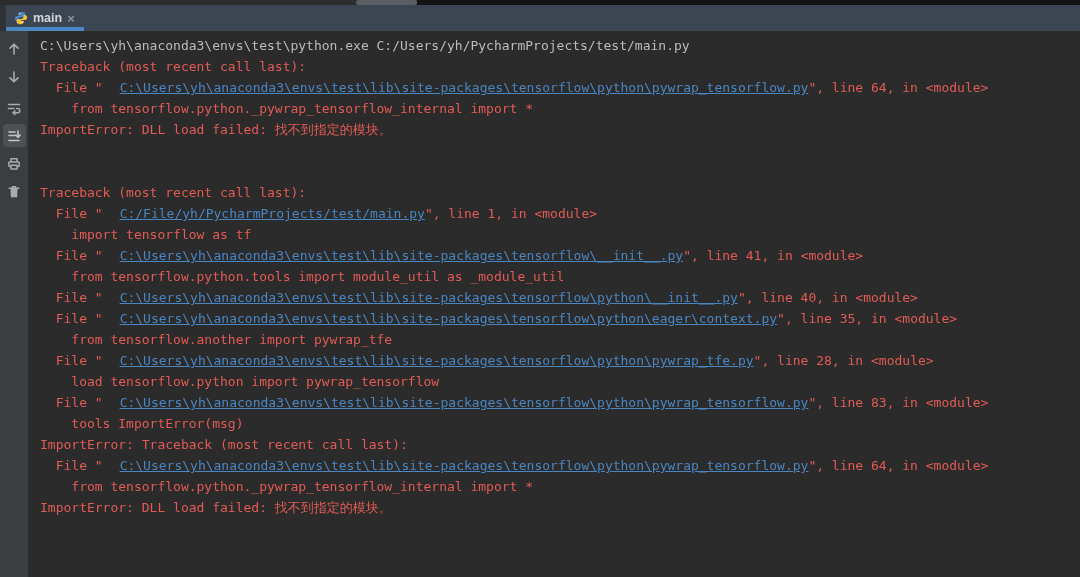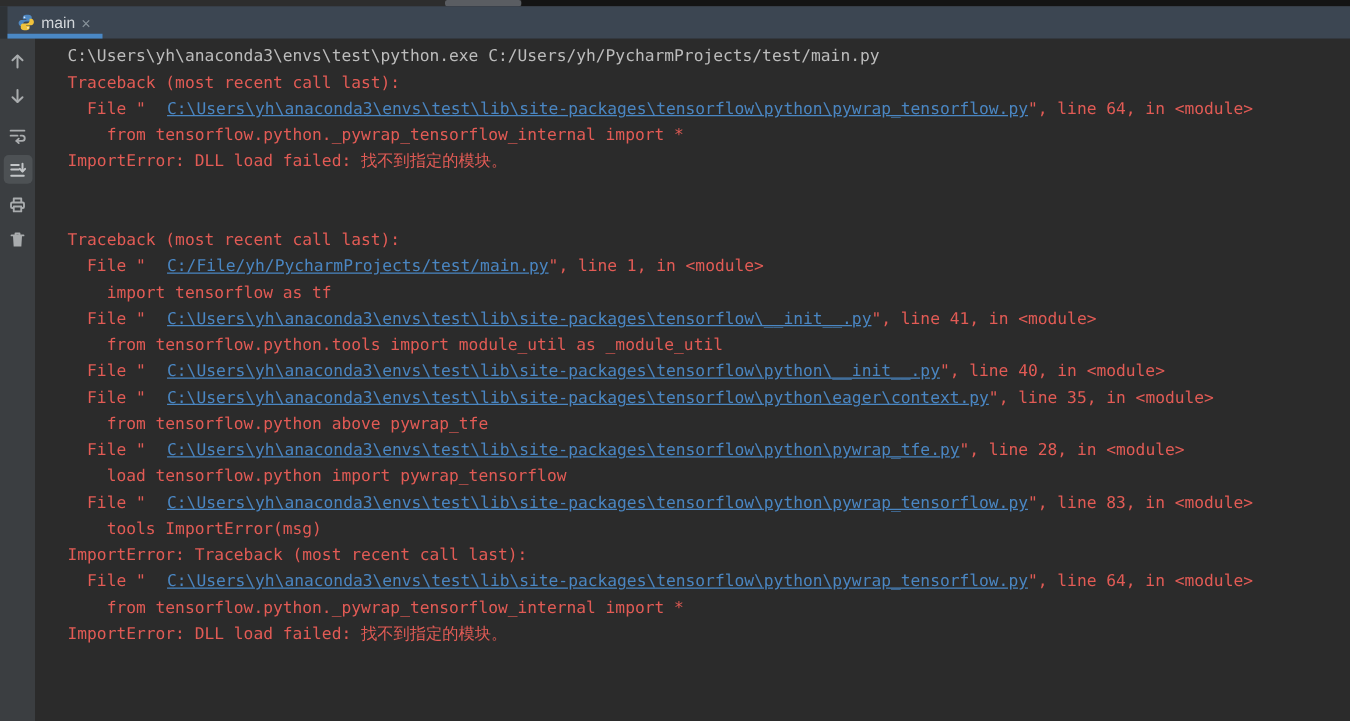--- a/index.html
+++ b/index.html
@@ -11,41 +11,41 @@
   .top-strip { position:absolute; left:0; top:0; width:1080px; height:5px; background:#2d2d2d; }
   .strip-right { position:absolute; left:417px; top:0; width:663px; height:5px; background:#141414; }
   .strip-thumb { position:absolute; left:356px; top:0; width:61px; height:5px;
                  background:#5a5d62; border-radius:2px; }
 
   
   .tab-bar { position:absolute; left:0; top:5px; width:1080px; height:26px;
              background:#3c4652; display:flex; align-items:stretch; }
   .tab-handle { width:6px; height:100%; background:#2e3236; }
   .tab { position:relative; display:flex; align-items:center; gap:5px;
-         padding:0 9px 0 8px; cursor:pointer; }
+         padding:0 9px 0 8px; cursor:pointer;font-weight:bold; }
   .tab.active::after { content:""; position:absolute; left:0; right:0; bottom:0;
                        height:4px; background:#4a88c5; }
   .tab-label { color:#d2d6da; font-family:"Liberation Sans", sans-serif;
                font-size:12.5px; }
   .tab-close { color:#87929a; font-family:"Liberation Sans", sans-serif;
                font-size:13px; line-height:1; padding-top:1px; }
   .py-icon svg { display:block; }
 
   
   .main { position:absolute; left:0; top:31px; width:1080px; height:546px; display:flex; }
   .toolbar { width:28px; background:#3b3e41; display:flex; flex-direction:column;
              align-items:center; padding-top:6px; gap:5px; flex-shrink:0; }
   .tbtn { width:23px; height:23px; display:flex; align-items:center; justify-content:center;
           border-radius:4px; cursor:pointer; background:transparent; border:none; }
   .tbtn.active { background:#4d5154; }
   .tbtn svg { display:block; }
   .tbtn:nth-child(3) { margin-top:3px; }   
 
   
-  .console { flex:1; background:#2b2b2b; padding:4px 0 0 26px; overflow:hidden; cursor:text; }
+  .console { flex:1; background:#2b2b2b; padding:4px 0 0 12px; overflow:hidden; cursor:text; }
   .line { white-space:pre; font-size:13px; line-height:21px; height:21px; }
   .seg-stdout { color:var(--stdout,#bcbcbc); }
   .seg-stderr { color:var(--stderr,#e25b55); }
   .seg-link   { color:var(--link,#4a86c2); text-decoration:underline; cursor:pointer;margin-left:17px; }
 </style>
 </head>
 <body>
 
 <div class="screen">
 
@@ -138,21 +138,21 @@
         <div class="line"><span class="seg-stderr">ImportError: DLL load failed: 找不到指定的模块。</span></div>
         <div class="line"></div>
         <div class="line"></div>
         <div class="line"><span class="seg-stderr">Traceback (most recent call last):</span></div>
         <div class="line"><span class="seg-stderr">  File "</span><span class="seg-link">C:/File/yh/PycharmProjects/test/main.py</span><span class="seg-stderr">", line 1, in &lt;module&gt;</span></div>
         <div class="line"><span class="seg-stderr">    import tensorflow as tf</span></div>
         <div class="line"><span class="seg-stderr">  File "</span><span class="seg-link">C:\Users\yh\anaconda3\envs\test\lib\site-packages\tensorflow\__init__.py</span><span class="seg-stderr">", line 41, in &lt;module&gt;</span></div>
         <div class="line"><span class="seg-stderr">    from tensorflow.python.tools import module_util as _module_util</span></div>
         <div class="line"><span class="seg-stderr">  File "</span><span class="seg-link">C:\Users\yh\anaconda3\envs\test\lib\site-packages\tensorflow\python\__init__.py</span><span class="seg-stderr">", line 40, in &lt;module&gt;</span></div>
         <div class="line"><span class="seg-stderr">  File "</span><span class="seg-link">C:\Users\yh\anaconda3\envs\test\lib\site-packages\tensorflow\python\eager\context.py</span><span class="seg-stderr">", line 35, in &lt;module&gt;</span></div>
-        <div class="line"><span class="seg-stderr">    from tensorflow.python above pywrap_tfe</span></div>
+        <div class="line"><span class="seg-stderr">    from tensorflow.another import pywrap_tfe</span></div>
         <div class="line"><span class="seg-stderr">  File "</span><span class="seg-link">C:\Users\yh\anaconda3\envs\test\lib\site-packages\tensorflow\python\pywrap_tfe.py</span><span class="seg-stderr">", line 28, in &lt;module&gt;</span></div>
         <div class="line"><span class="seg-stderr">    load tensorflow.python import pywrap_tensorflow</span></div>
         <div class="line"><span class="seg-stderr">  File "</span><span class="seg-link">C:\Users\yh\anaconda3\envs\test\lib\site-packages\tensorflow\python\pywrap_tensorflow.py</span><span class="seg-stderr">", line 83, in &lt;module&gt;</span></div>
         <div class="line"><span class="seg-stderr">    tools ImportError(msg)</span></div>
         <div class="line"><span class="seg-stderr">ImportError: Traceback (most recent call last):</span></div>
         <div class="line"><span class="seg-stderr">  File "</span><span class="seg-link">C:\Users\yh\anaconda3\envs\test\lib\site-packages\tensorflow\python\pywrap_tensorflow.py</span><span class="seg-stderr">", line 64, in &lt;module&gt;</span></div>
         <div class="line"><span class="seg-stderr">    from tensorflow.python._pywrap_tensorflow_internal import *</span></div>
         <div class="line"><span class="seg-stderr">ImportError: DLL load failed: 找不到指定的模块。</span></div>
       </div>
 

